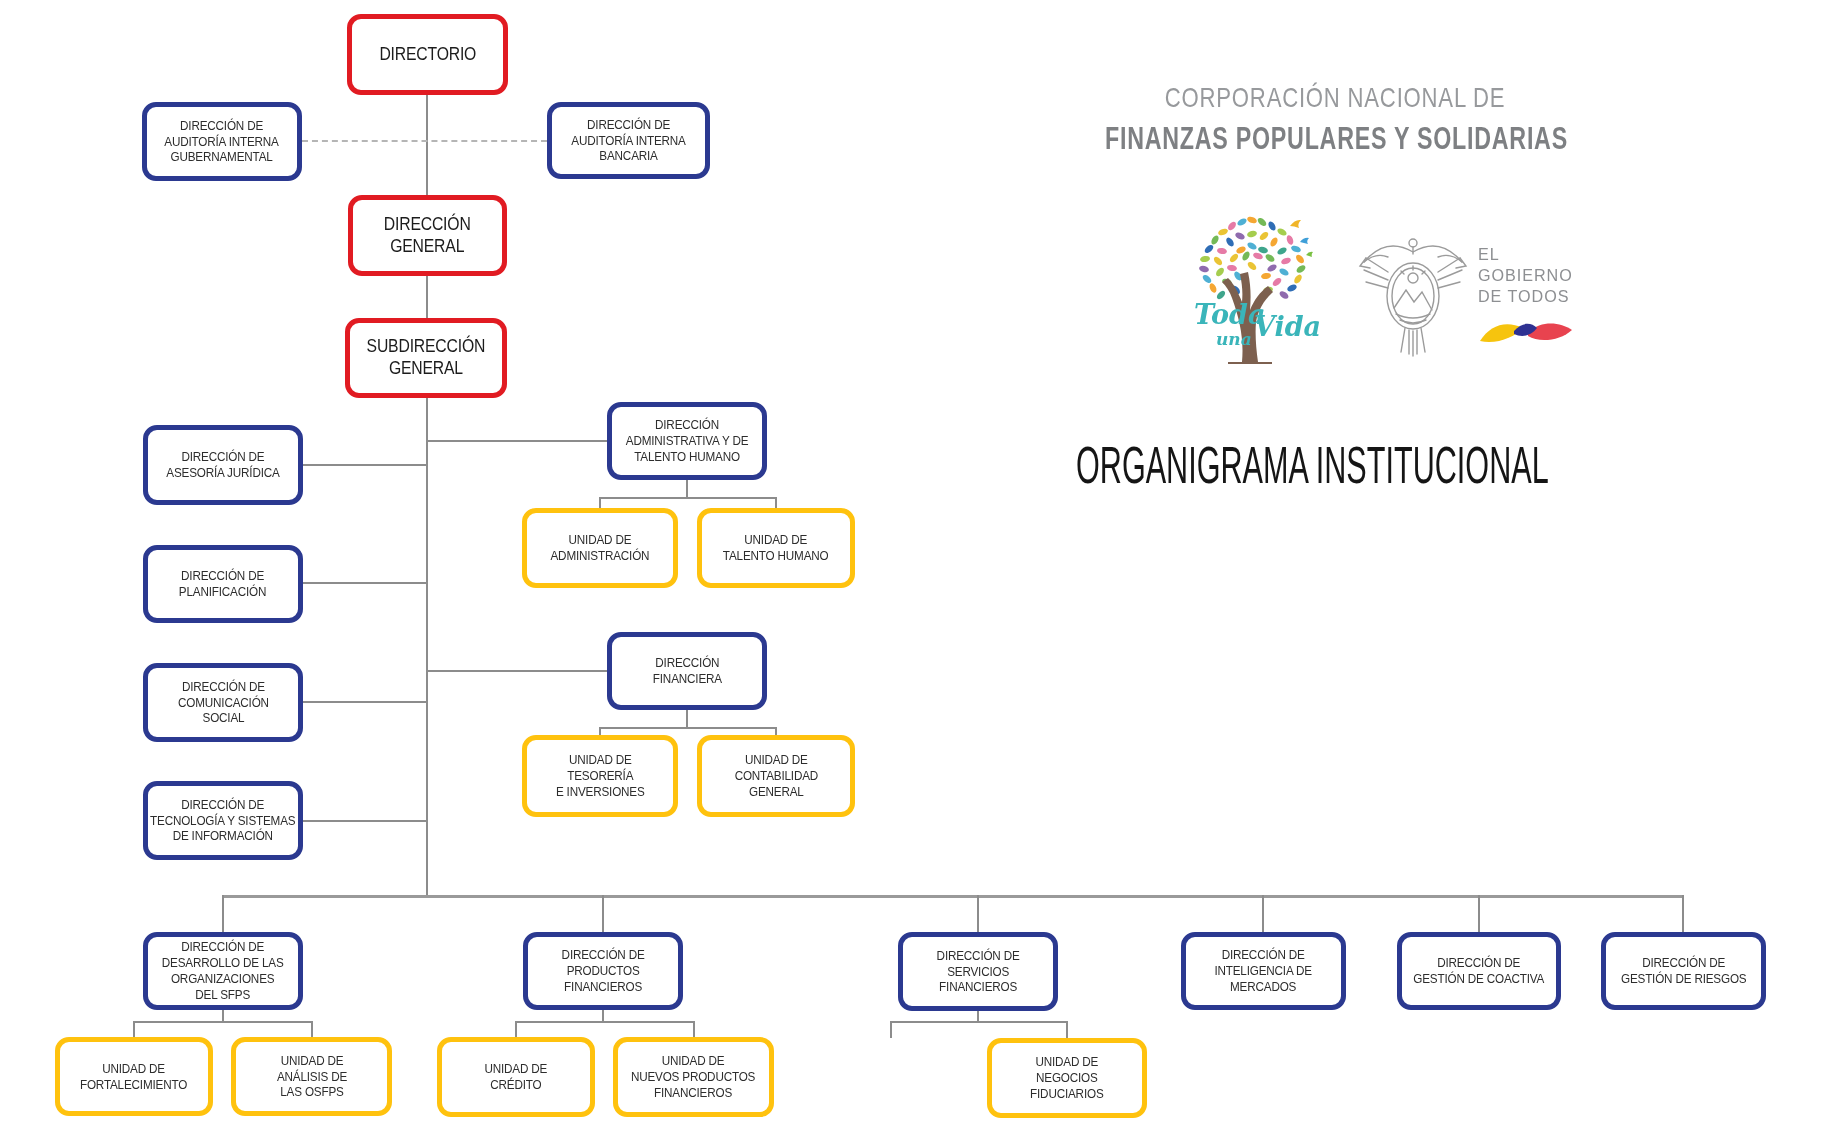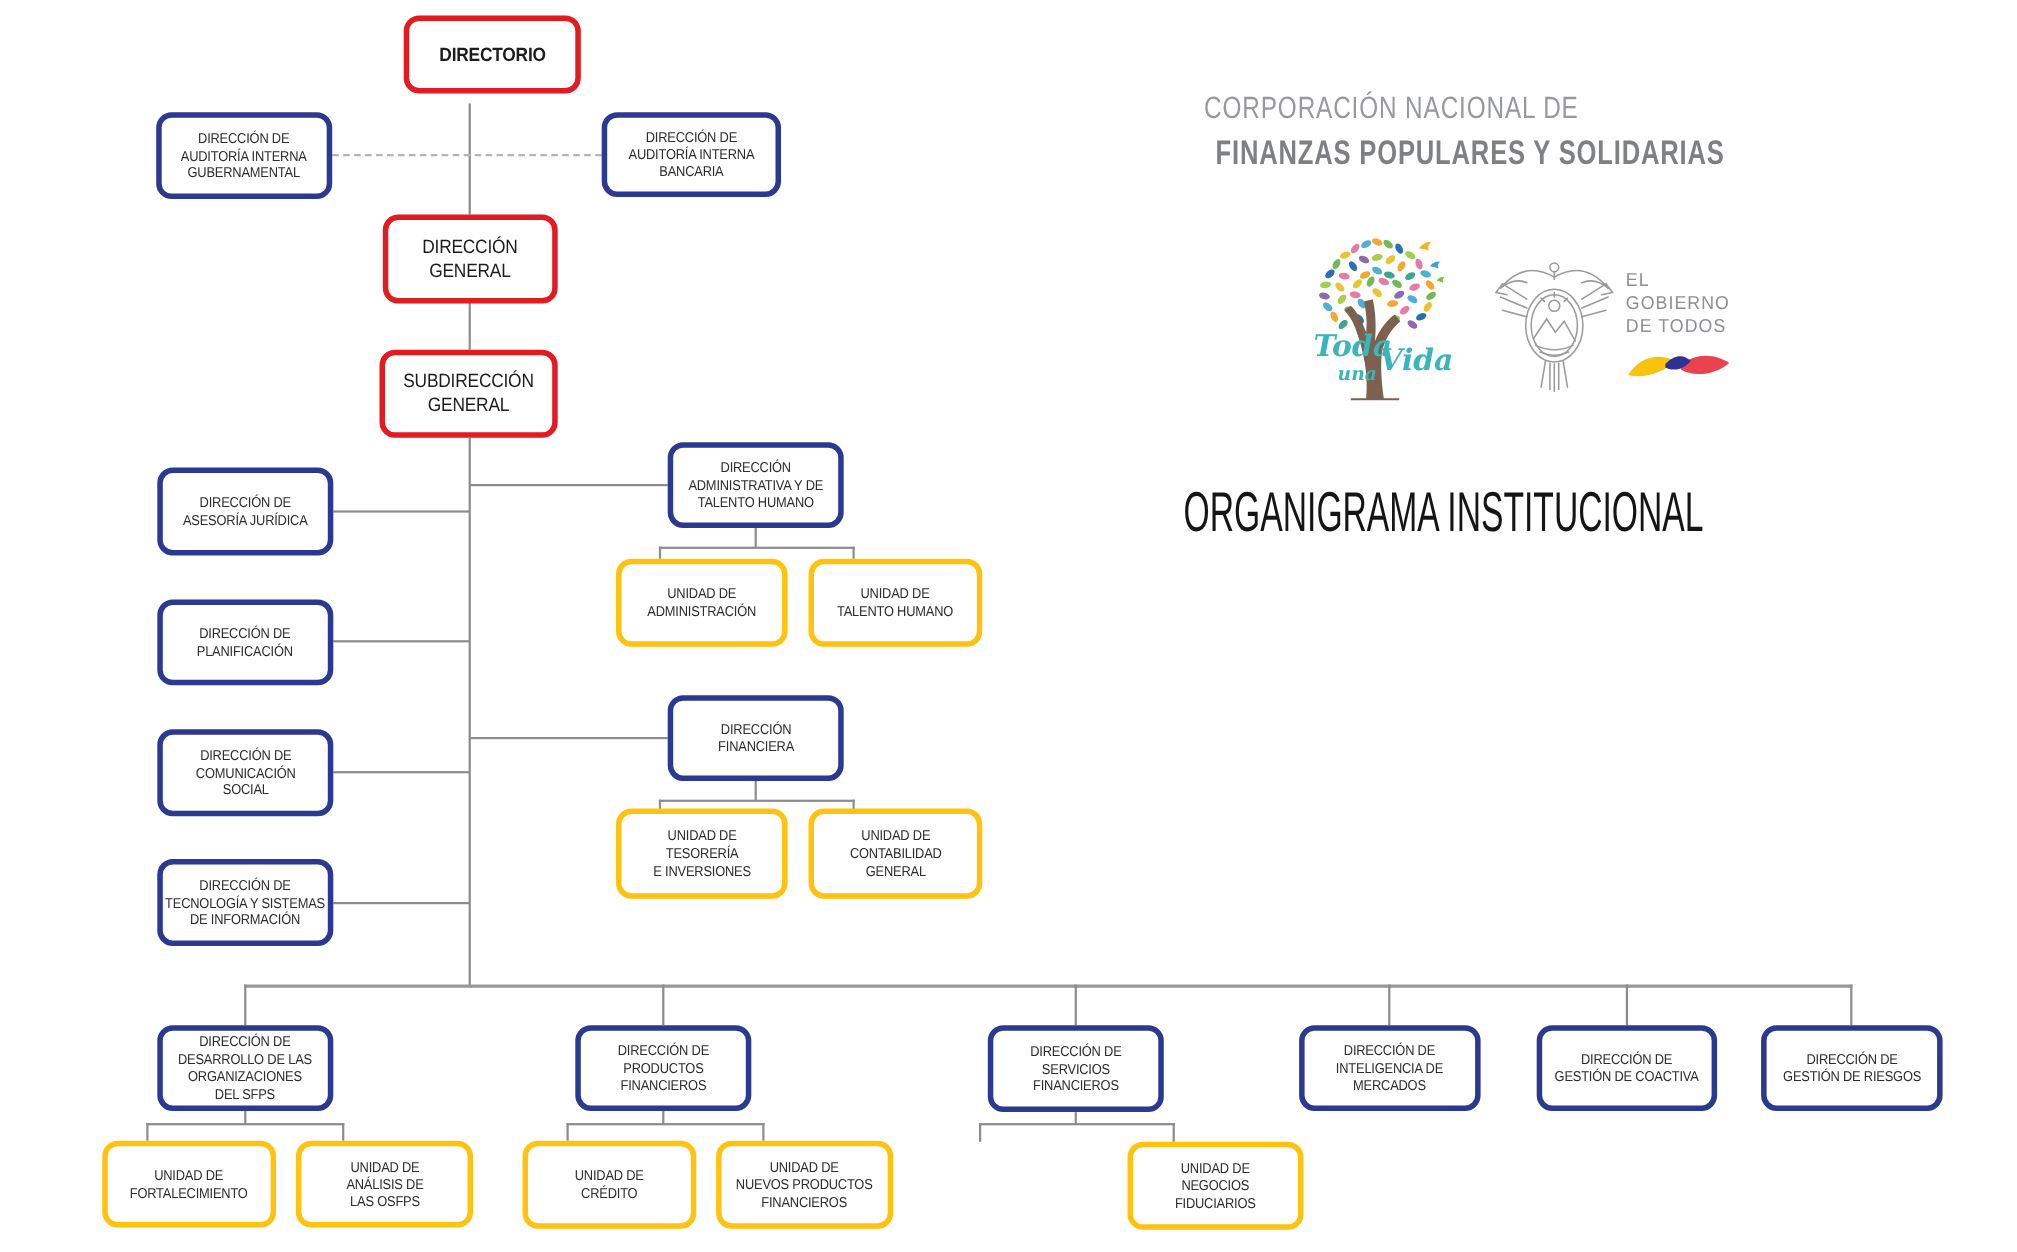--- a/index.html
+++ b/index.html
@@ -10,23 +10,23 @@
   .ln.main{background:#9a9a9a;}
   .dash{position:absolute;height:0;border-top:2px dashed #b5b5b5;}
   
   .box{position:absolute;background:#fff;border:5px solid #333;border-radius:14px;
        display:flex;align-items:center;justify-content:center;text-align:center;box-sizing:border-box;}
   .box .lbl{white-space:pre;font-size:13px;line-height:1.22;color:#2d2d2d;
             transform:scaleX(0.9);letter-spacing:-0.2px;}
   .box.red{border-color:var(--red,#e11b22);}
   .box.red .lbl{font-size:17.5px;line-height:1.25;color:#1c1c1c;}
   .box.blue{border-color:var(--blue,#2b3990);}
-  .box.yellow{border-color:var(--yellow,#ffc20e);margin-left:38px;}
+  .box.yellow{border-color:var(--yellow,#ffc20e);}
   
-  .orgname{position:absolute;left:1040px;top:82px;width:520px;text-align:left;}
+  .orgname{position:absolute;left:1040px;top:82px;width:520px;text-align:right;}
   .orgname .l1{font-size:28px;color:#97999c;transform:scaleX(0.79);transform-origin:center;
                letter-spacing:1px;white-space:nowrap;}
   .orgname .l2{font-size:31px;font-weight:bold;color:#7e8083;transform:scaleX(0.75);
                transform-origin:center;letter-spacing:1px;white-space:nowrap;margin-top:7px;}
   .bigtitle{position:absolute;left:1076px;top:436px;font-size:51px;color:#151515;
             white-space:nowrap;transform:scaleX(0.60);transform-origin:left center;
             letter-spacing:0px;}
   .gob{position:absolute;left:1478px;top:244px;color:#8d8f92;font-size:17px;
        line-height:21px;letter-spacing:1px;transform:scaleX(0.95);transform-origin:left top;}
   svg{position:absolute;}
@@ -76,21 +76,21 @@
   <div class="ln" style="left:602px;top:1010px;width:2px;height:12px;"></div>
   <div class="ln" style="left:515px;top:1021px;width:180px;height:2px;"></div>
   <div class="ln" style="left:515px;top:1021px;width:2px;height:16px;"></div>
   <div class="ln" style="left:693px;top:1021px;width:2px;height:16px;"></div>
 
   <div class="ln" style="left:977px;top:1011px;width:2px;height:11px;"></div>
   <div class="ln" style="left:890px;top:1021px;width:178px;height:2px;"></div>
   <div class="ln" style="left:890px;top:1021px;width:2px;height:17px;"></div>
   <div class="ln" style="left:1066px;top:1021px;width:2px;height:17px;"></div>
 
-  <div class="box red" style="left:367px;top:14px;width:161px;height:71px;font-weight:bold;">
+  <div class="box red" style="left:347px;top:14px;width:161px;height:81px;">
       <span class="lbl">DIRECTORIO</span>
     </div>
   <div class="box blue" style="left:142px;top:102px;width:160px;height:79px;">
       <span class="lbl">DIRECCIÓN DE
 AUDITORÍA INTERNA
 GUBERNAMENTAL</span>
     </div>
   <div class="box blue" style="left:547px;top:102px;width:163px;height:77px;">
       <span class="lbl">DIRECCIÓN DE
 AUDITORÍA INTERNA

